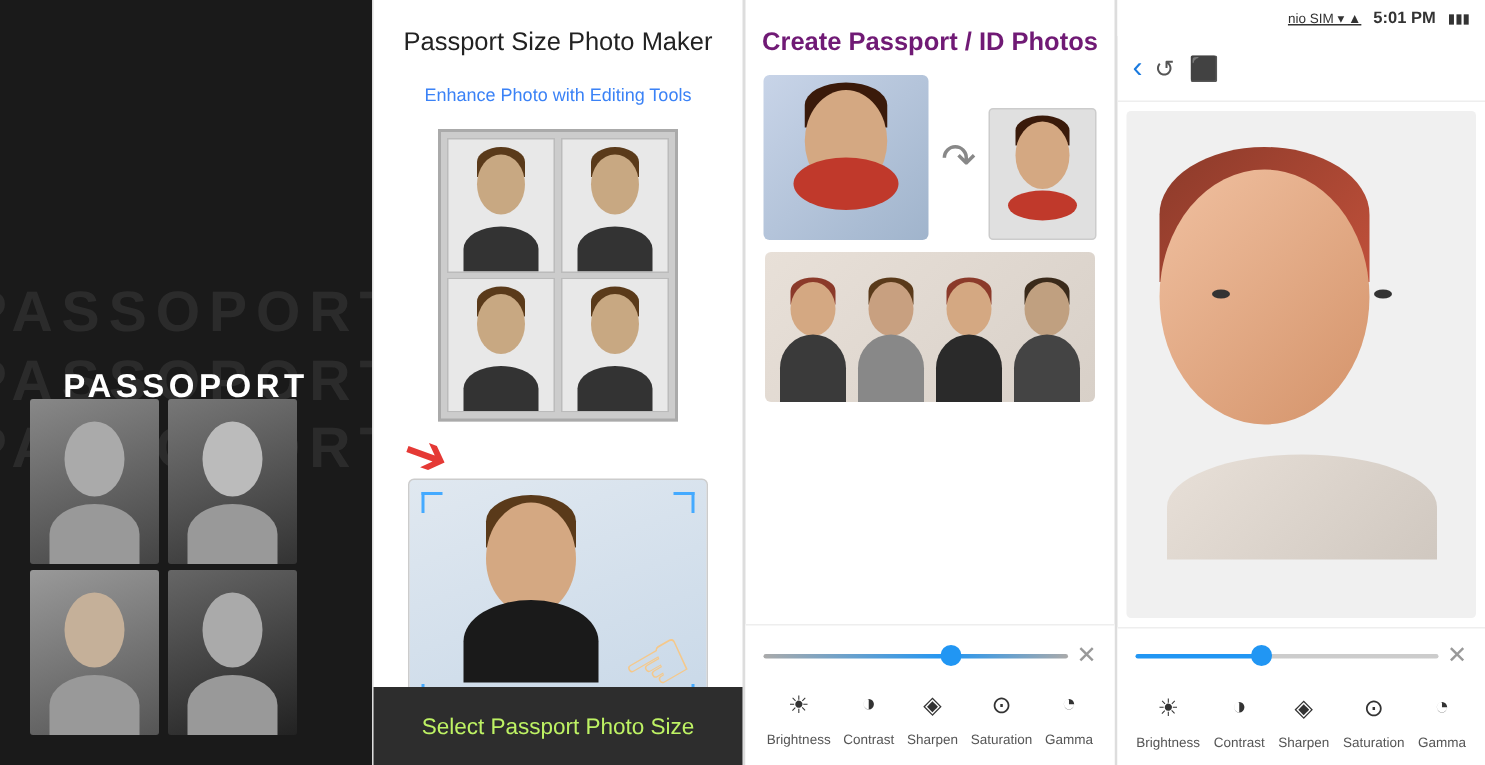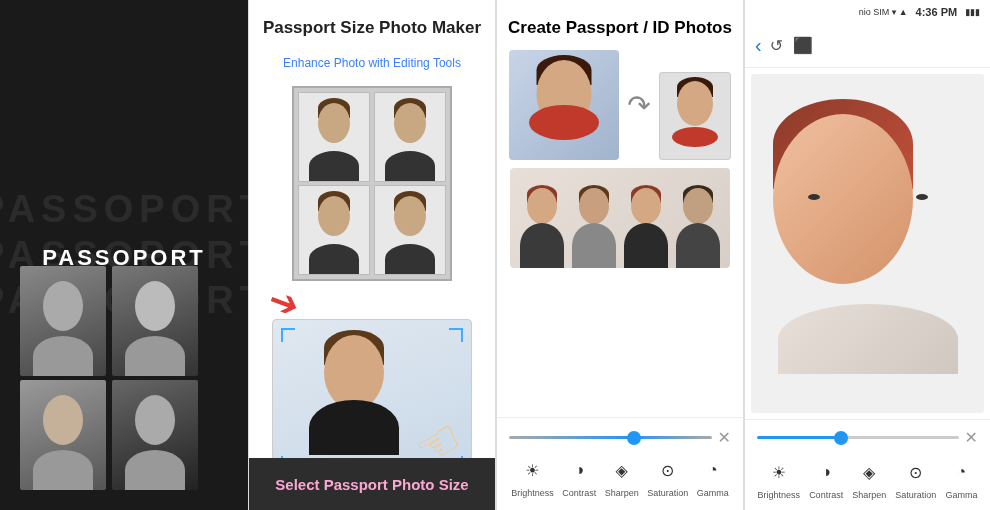--- a/index.html
+++ b/index.html
@@ -106,21 +106,21 @@
       position: relative;
       border-left: 1px solid #ddd;
       border-right: 1px solid #ddd;
     }
     .panel-2-header {
       padding: 18px 10px 6px;
       text-align: center;
     }
     .panel-2-header h2 {
       font-size: 17px;
-      font-weight: 700;
+      font-weight: 400;
       color: #222;
     }
     .panel-2-header p {
       font-size: 12px;
       color: #3b82f6;
       margin-top: 18px;
     }
     .panel-2-grid {
       display: grid;
       grid-template-columns: 1fr 1fr;
@@ -250,23 +250,23 @@
       bottom: 0;
       left: 0;
       right: 0;
       height: 52px;
       background: #2d2d2d;
       display: flex;
       align-items: center;
       justify-content: center;
     }
     .panel-2-footer span {
-      color: #f9a8d4;
+      color: #bef264;
       font-size: 15px;
-      font-weight: 700;
+      font-weight: 400;
     }
 
     
     .panel-3 {
       width: 248px;
       height: 510px;
       background: white;
       flex-shrink: 0;
       border-left: 1px solid #ddd;
       border-right: 1px solid #ddd;
@@ -275,21 +275,21 @@
       align-items: center;
       position: relative;
     }
     .panel-3-header {
       padding: 18px 10px 6px;
       text-align: center;
     }
     .panel-3-header h2 {
       font-size: 17px;
       font-weight: 700;
-      color: #000000;
+      color: #701a75;
     }
     .panel-3-header p {
       font-size: 12px;
       color: #666;
       margin-top: 2px;
     }
     .panel-3-content {
       display: flex;
       flex-direction: column;
       align-items: center;
@@ -814,22 +814,22 @@
         <div class="p4-tool-icon">◔</div>
         <span>Gamma</span>
       </div>
     </div>
   </div>
 </div>
 
 <div class="panel-4">
 
   <div class="panel-4-statusbar">
-    <span style="font-size:9px;">nio SIM ▾ ▲</span>
-    <span class="status-time">4:36 PM</span>
+    <span style="font-size:9px;text-decoration:underline;">nio SIM ▾ ▲</span>
+    <span class="status-time">5:01 PM</span>
     <span style="font-size:9px;">▮▮▮</span>
   </div>
 
   <div class="panel-4-navbar">
     <span class="nav-back">‹</span>
     <div class="nav-icons">
       <span class="nav-icon">↺</span>
       <span class="nav-icon">⬛</span>
     </div>
   </div>

